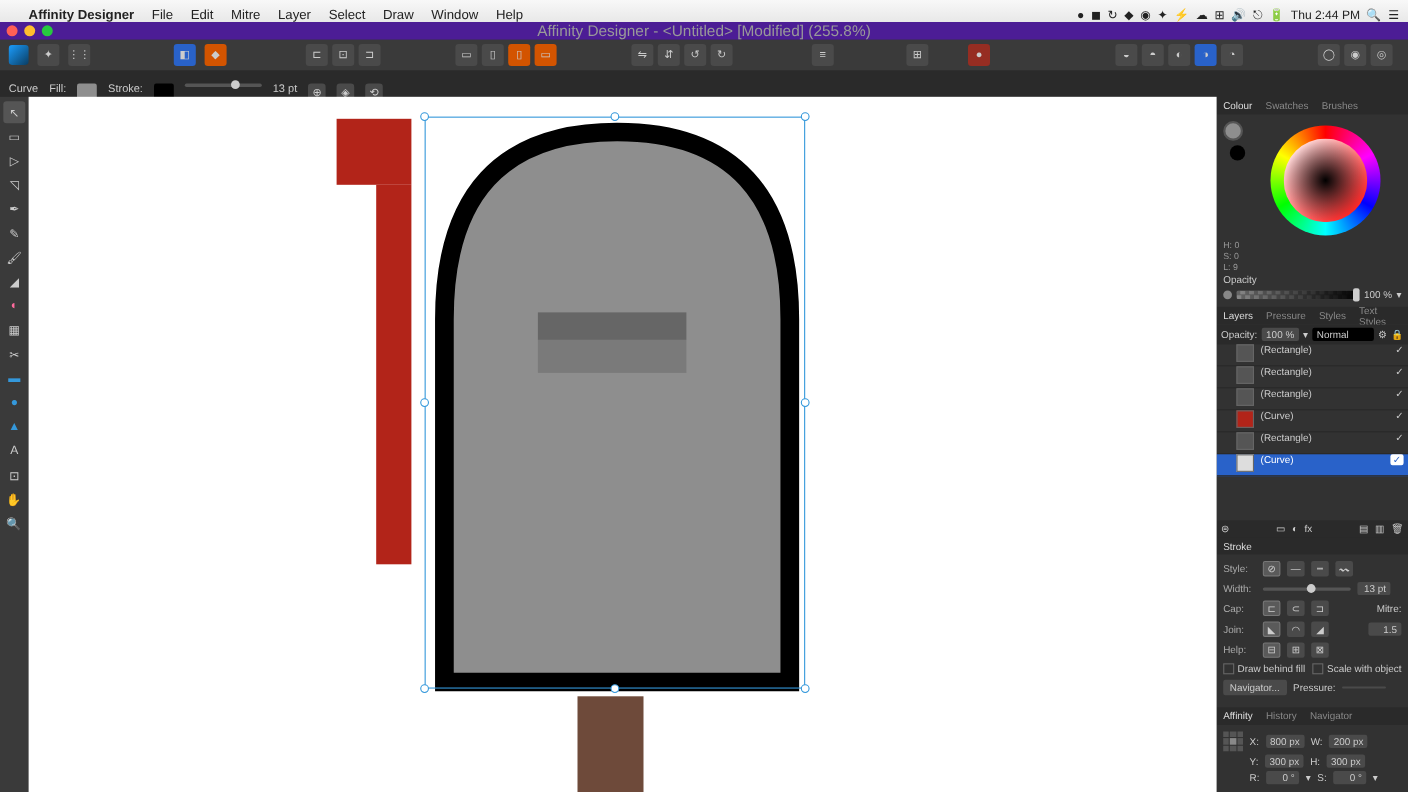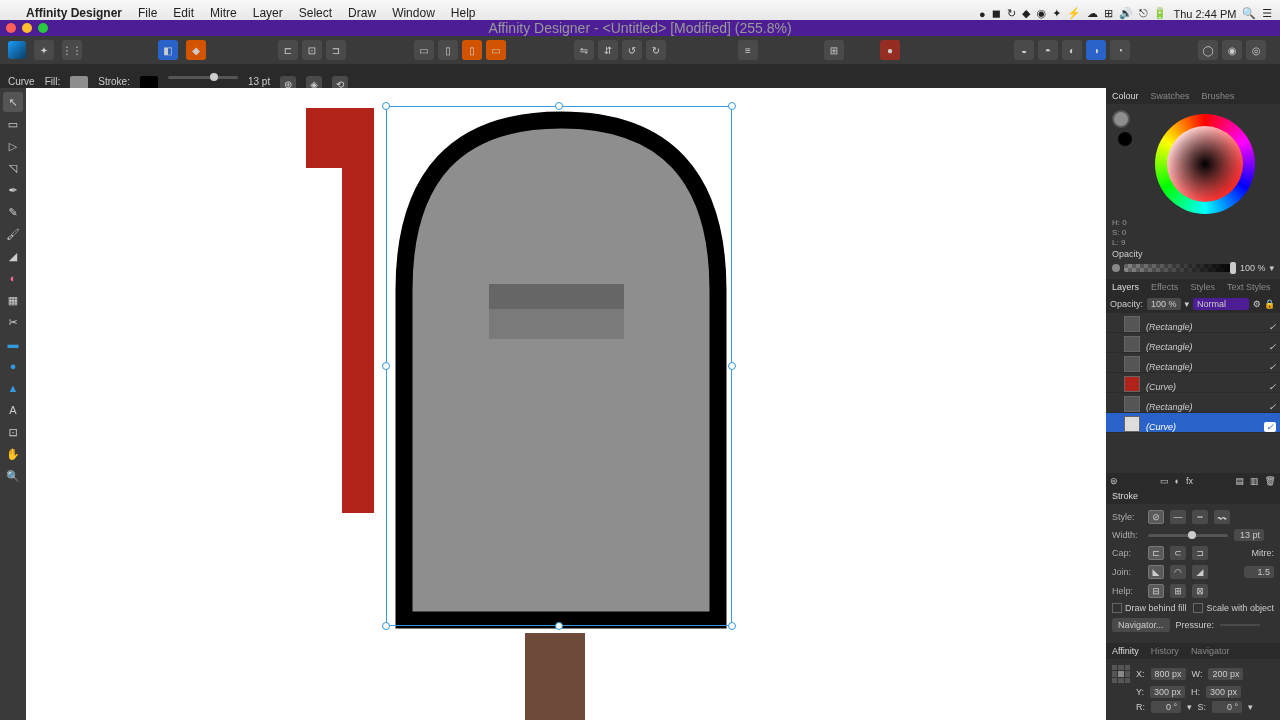--- a/index.html
+++ b/index.html
@@ -42,21 +42,21 @@
     .panel-tab.active { color:#ddd; }
     
     .colour-panel { padding: 6px; }
     .hsl-wheel { width: 100px; height: 100px; border-radius:50%; background: conic-gradient(red,magenta,blue,cyan,lime,yellow,red); margin: 4px auto; position:relative; }
     .hsl-wheel::after { content:''; position:absolute; inset:12px; border-radius:50%; background: radial-gradient(circle at 50% 50%, #000 0%, transparent 70%), linear-gradient(135deg, #fff, red); }
     .hsl-readout { font-size:8px; line-height:1.3; color:#999; }
     .opacity-row { display:flex; align-items:center; gap:4px; margin-top:4px; }
     .opacity-bar { flex:1; height:8px; background: linear-gradient(to right, transparent, #000), repeating-conic-gradient(#888 0 25%, #666 0 50%) 0 0/8px 8px; border-radius:2px; position:relative; }
     .opacity-bar .knob { position:absolute; right:0; top:-2px; width:6px; height:12px; background:#ccc; border-radius:2px; }
     
-    .layers-panel .layer-row { display:flex; align-items:flex-end; height:20px; padding: 0 4px; border-bottom:1px solid #2a2a2a; cursor:pointer; gap:6px;font-style:italic; }
+    .layers-panel .layer-row { display:flex; align-items:flex-start; height:20px; padding: 0 4px; border-bottom:1px solid #2a2a2a; cursor:pointer; gap:6px; }
     .layer-row .thumb { width:16px; height:16px; background:#555; border:1px solid #666; }
     .layer-row.selected { background:#2962c9; color:#fff; }
     .layer-row .check { margin-left:auto; font-size:9px; }
     .layers-controls { display:flex; align-items:center; gap:4px; padding:3px 4px; background:#2a2a2a; }
     
     .stroke-panel { padding:6px; font-size:9px; }
     .sp-row { display:flex; align-items:center; gap:6px; margin-bottom:5px; }
     .sp-lbl { width:30px; color:#aaa; }
     .mini-btn { width:16px; height:14px; background:#4a4a4a; border-radius:2px; cursor:pointer; display:flex; align-items:center; justify-content:center; }
     .mini-btn.active { background:#5a5a5a; border:1px solid #777; }
@@ -252,29 +252,29 @@
         <div class="opacity-bar">
             <div class="knob"></div>
           </div>
         <span>100 %</span>
         <span>▾</span>
       </div>
     </div>
 
     <div class="panel-tabs">
       <span class="panel-tab active">Layers</span>
-      <span class="panel-tab">Effects</span>
+      <span class="panel-tab">Pressure</span>
       <span class="panel-tab">Styles</span>
       <span class="panel-tab">Text Styles</span>
     </div>
     <div class="layers-controls">
       <span>Opacity:</span>
       <span class="num-field">100 %</span>
       <span>▾</span>
-      <span style="flex:1;background:#4c1d95;padding:1px 4px;border-radius:2px">Normal</span>
+      <span style="flex:1;background:#000000;padding:1px 4px;border-radius:2px">Normal</span>
       <span>⚙</span>
       <span>🔒</span>
     </div>
     <div class="layers-panel">
       <div class="layer-row">
           <span style="width:8px"></span>
           <span class="thumb"></span>
           <span>(Rectangle)</span>
           <span class="check">✓</span>
         </div>

